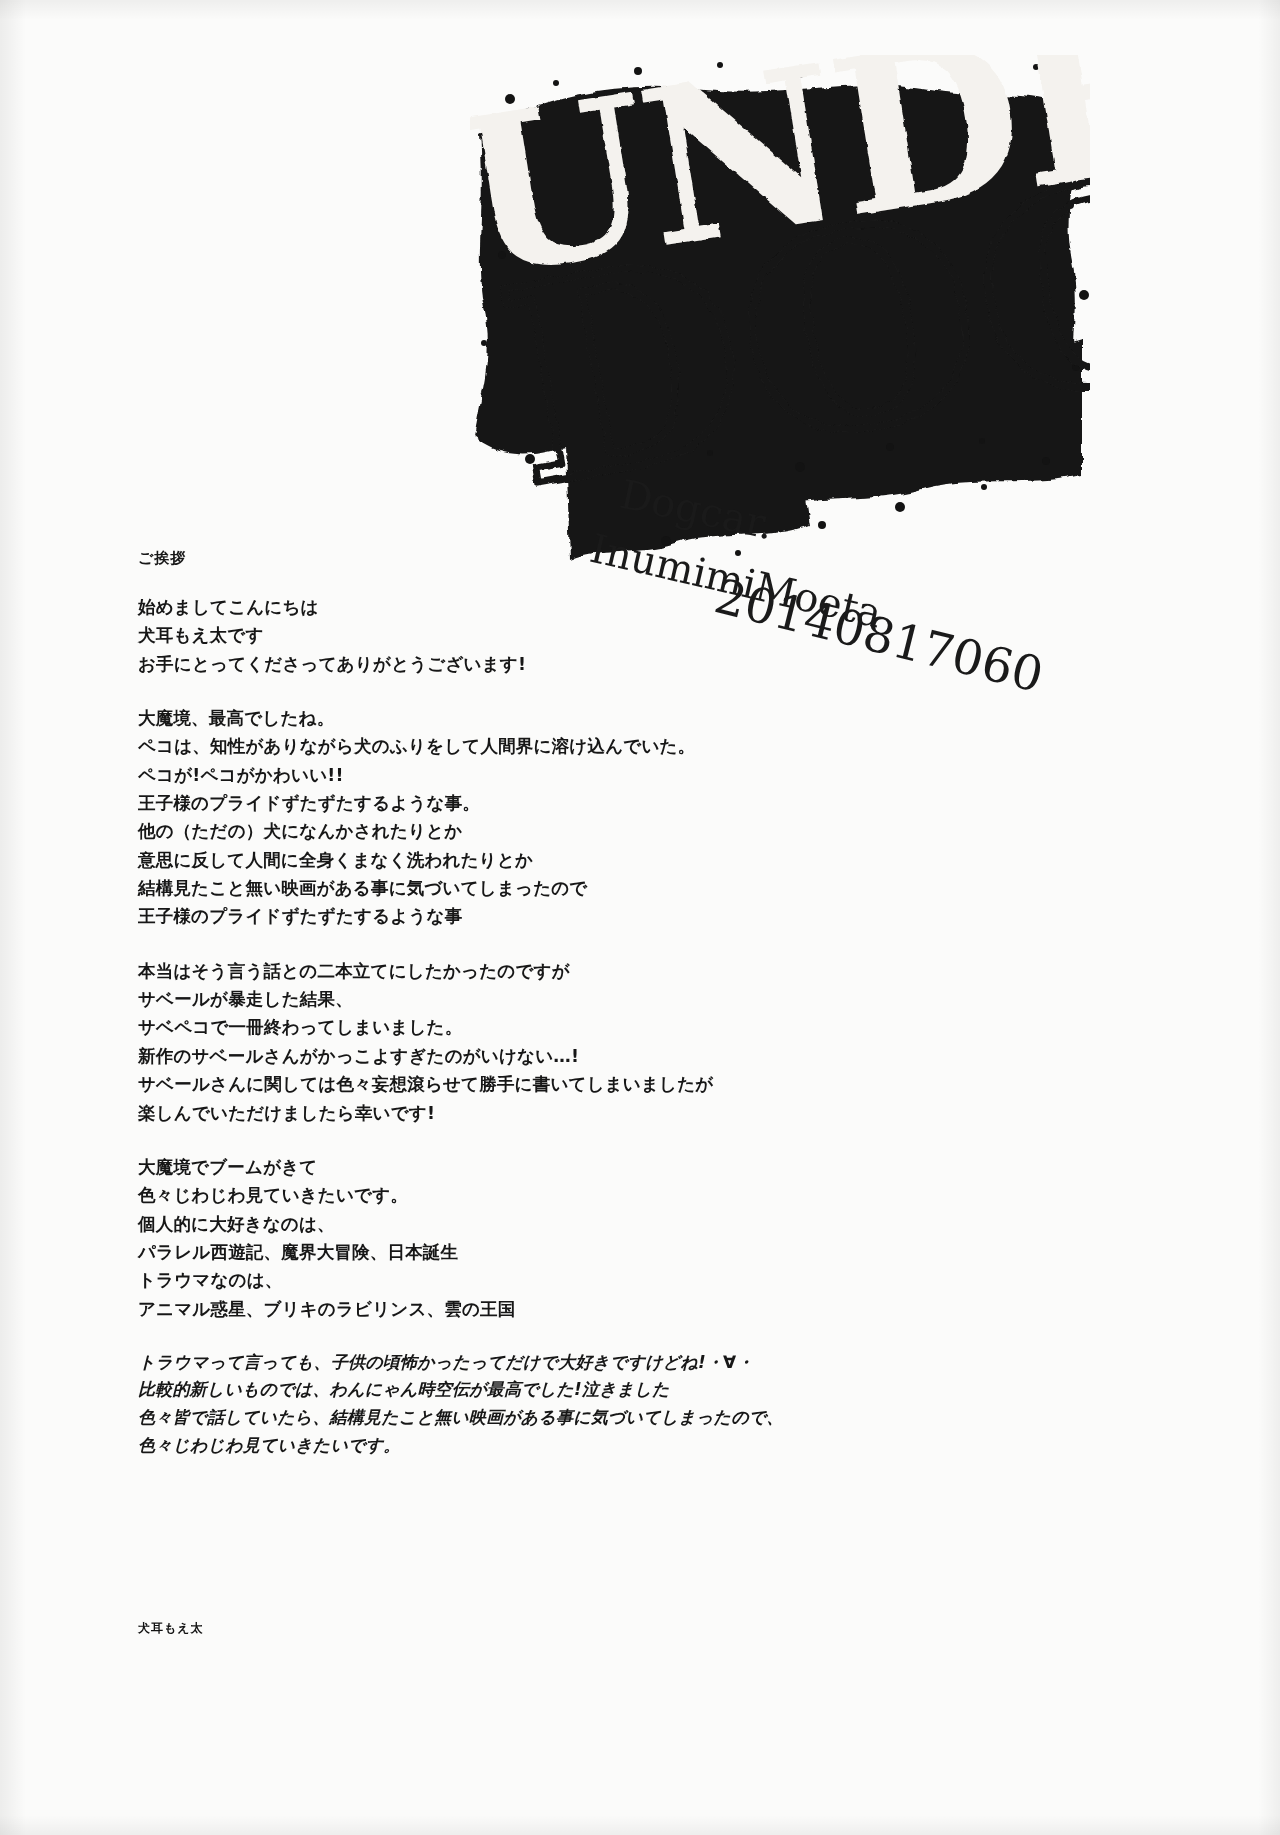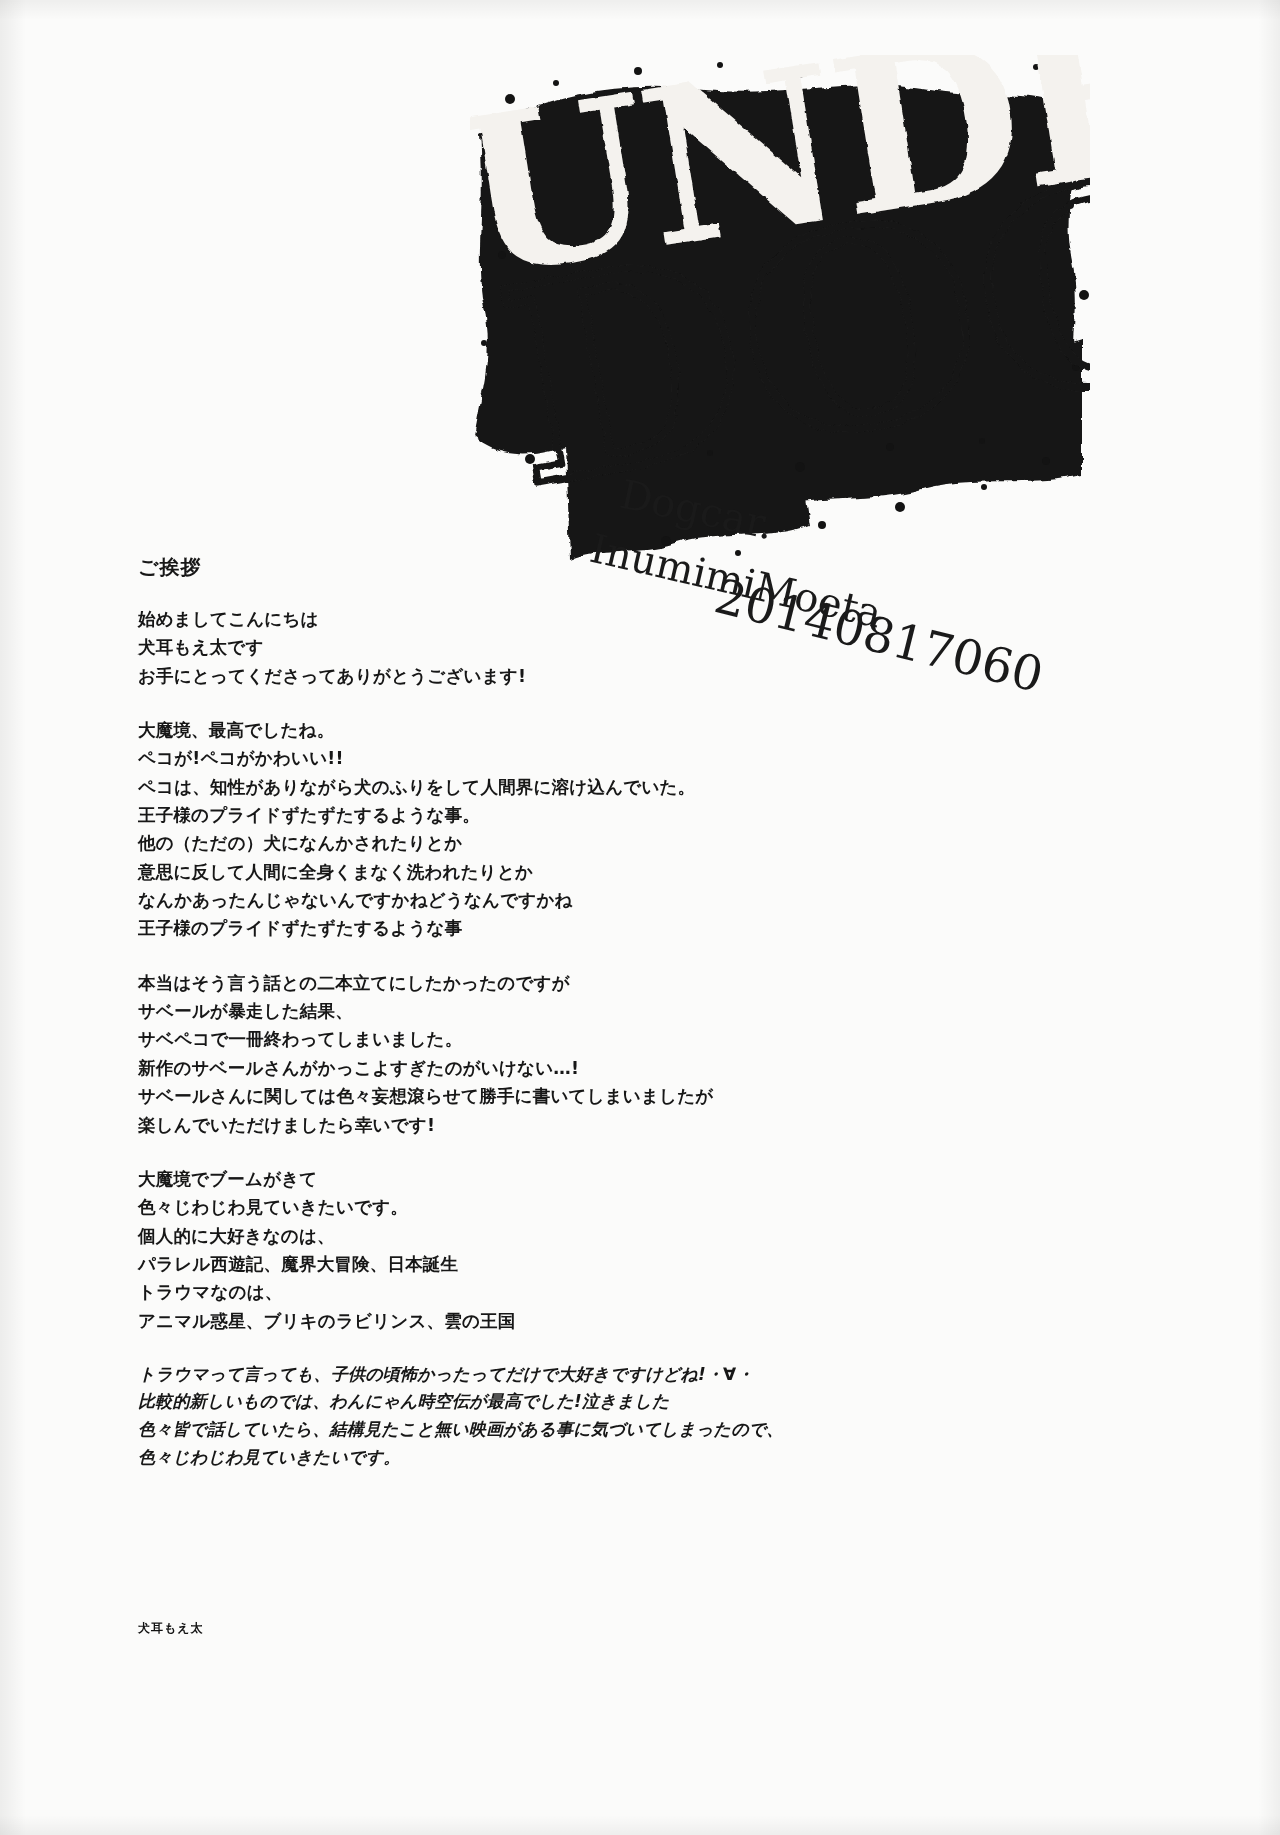--- a/index.html
+++ b/index.html
@@ -50,24 +50,24 @@
   
   .body-text {
     position: absolute;
     left: 138px;
     top: 545px;
     width: 790px;
     font-family: "DejaVu Sans", sans-serif;
     color: #171717;
   }
   .section-head {
-    font-size: 20px;
+    font-size: 15px;
     font-weight: 700;
     letter-spacing: 1px;
-    margin: 10px 0 26px 0;
+    margin: 4px 0 26px 0;
     line-height: 1.2;
   }
   .para {
     margin: 0 0 26px 0;
   }
   .para .line {
     font-size: 17.5px;
     font-weight: 700;
     line-height: 1.62;
     letter-spacing: 0.2px;
@@ -174,26 +174,26 @@
     <div class="section-head">ご挨拶</div>
 
     <div class="para">
       <div class="line">始めましてこんにちは</div>
       <div class="line">犬耳もえ太です</div>
       <div class="line">お手にとってくださってありがとうございます!</div>
     </div>
 
     <div class="para">
       <div class="line">大魔境、最高でしたね。</div>
+      <div class="line">ペコは、知性がありながら犬のふりをして人間界に溶け込んでいた。</div>
       <div class="line">ペコが!ペコがかわいい!!</div>
-      <div class="line">ペコは、知性がありながら犬のふりをして人間界に溶け込んでいた。</div>
       <div class="line">王子様のプライドずたずたするような事。</div>
       <div class="line">他の（ただの）犬になんかされたりとか</div>
       <div class="line">意思に反して人間に全身くまなく洗われたりとか</div>
-      <div class="line">なんかあったんじゃないんですかねどうなんですかね</div>
+      <div class="line">結構見たこと無い映画がある事に気づいてしまったので</div>
       <div class="line">王子様のプライドずたずたするような事</div>
     </div>
 
     <div class="para">
       <div class="line">本当はそう言う話との二本立てにしたかったのですが</div>
       <div class="line">サベールが暴走した結果、</div>
       <div class="line">サベペコで一冊終わってしまいました。</div>
       <div class="line">新作のサベールさんがかっこよすぎたのがいけない…!</div>
       <div class="line">サベールさんに関しては色々妄想滾らせて勝手に書いてしまいましたが</div>
       <div class="line">楽しんでいただけましたら幸いです!</div>

